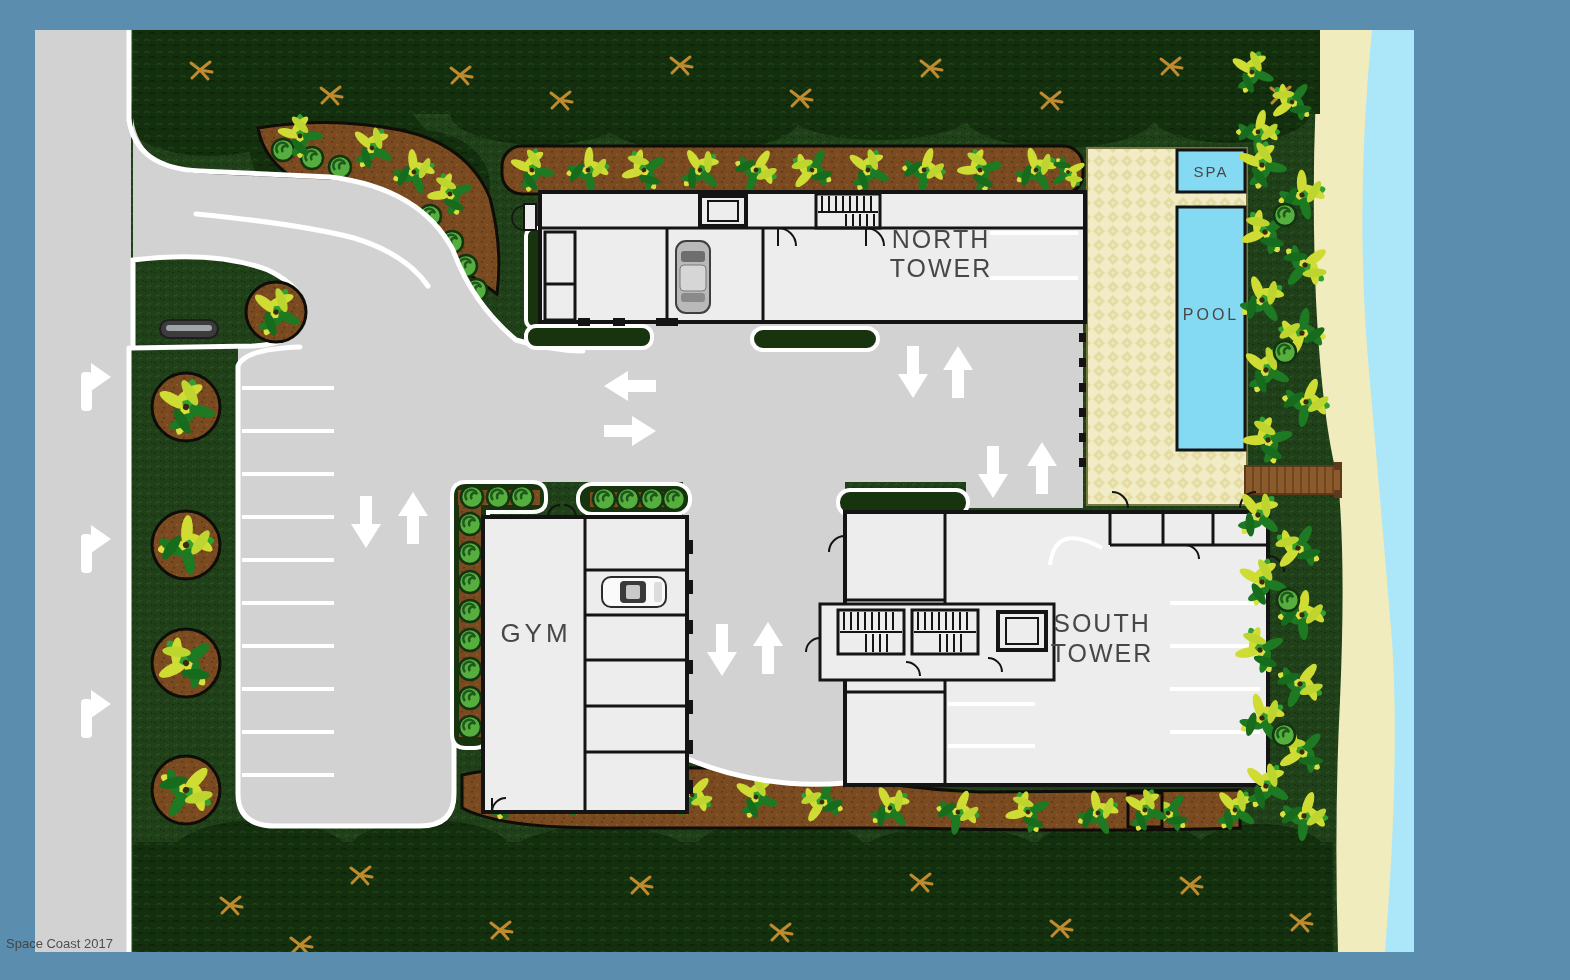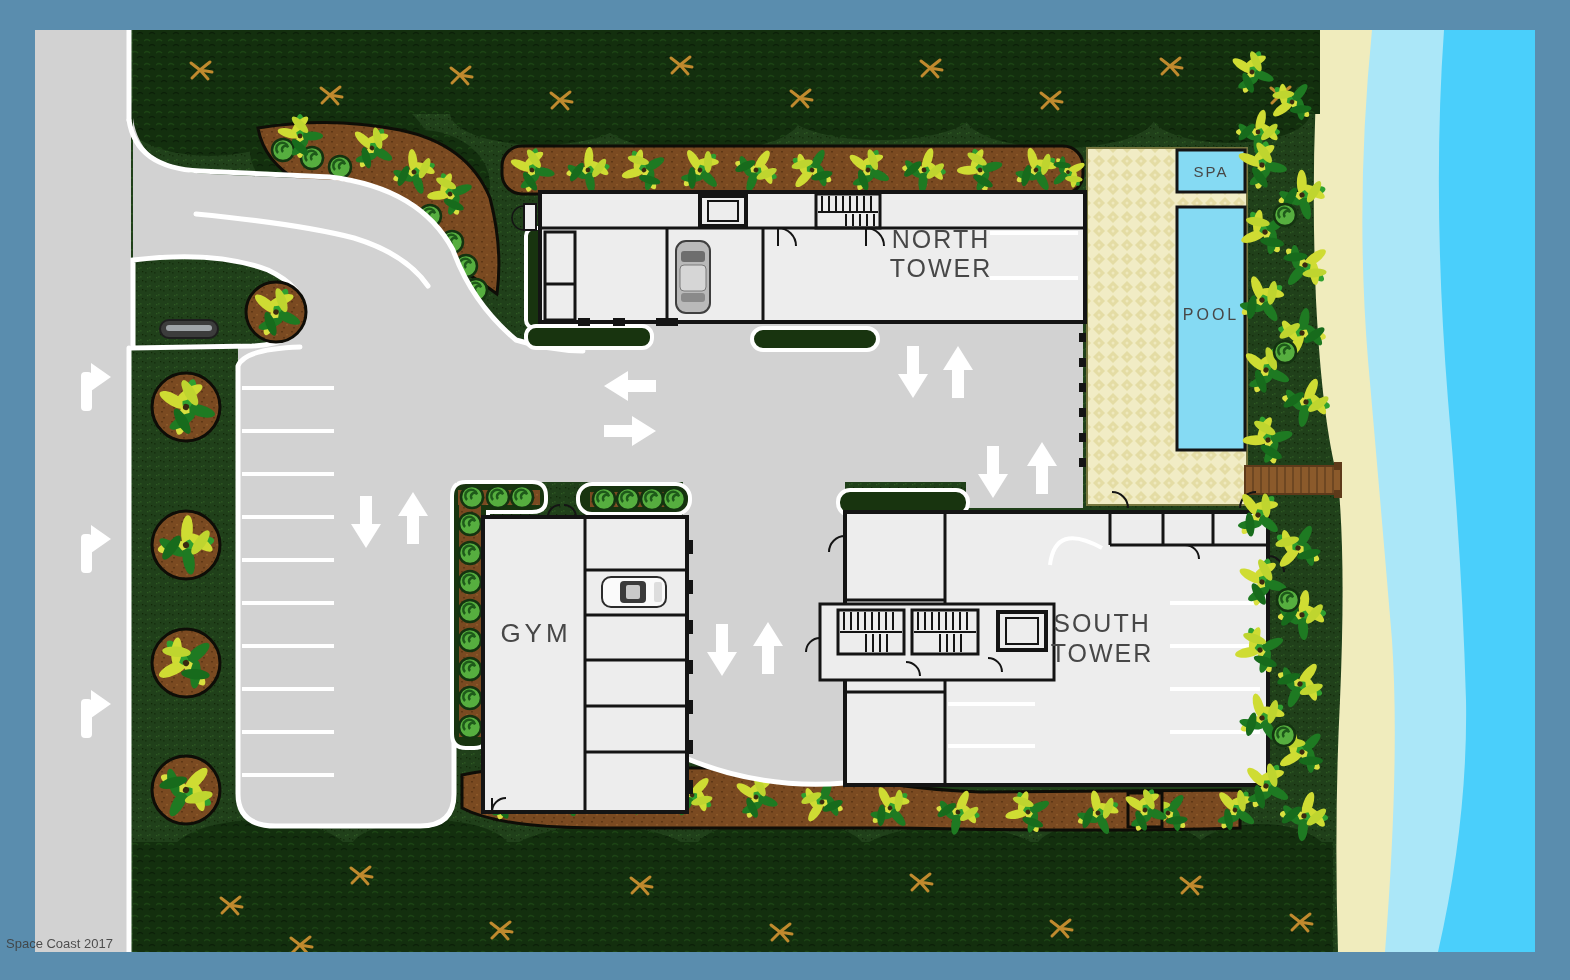--- a/index.html
+++ b/index.html
@@ -1,17 +1,17 @@
 <!DOCTYPE html>
 <html><head>
 <meta charset="utf-8">
 <title>Site Plan</title>
 <style>
   html,body{margin:0;padding:0;background:#5A8DAE;}
-  #stage{position:relative;width:1570px;height:980px;overflow:hidden;
+  #stage{position:relative;width:1414px;height:980px;overflow:hidden;
          font-family:"Liberation Sans", sans-serif;}
   svg{position:absolute;left:0;top:0;display:block;}
   text{font-family:"Liberation Sans", sans-serif;}
   .lbl{fill:#474747;}
   .bldg-lbl{font-size:25px;letter-spacing:2px;}
   .gym-lbl{font-size:26px;letter-spacing:4px;}
   .spa-lbl{font-size:15px;letter-spacing:2px;}
   .pool-lbl{font-size:16px;letter-spacing:3px;}
   .wm{font-size:13px;fill:#3F3F3F;opacity:.9;}
   .wall{stroke:#141414;fill:none;}

